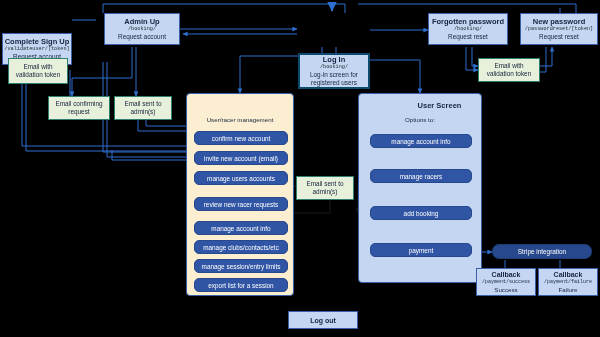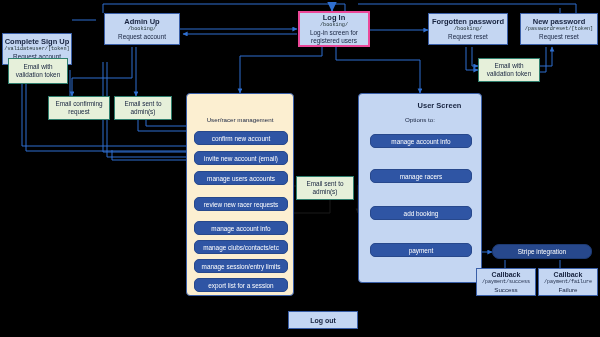--- a/index.html
+++ b/index.html
@@ -9,21 +9,21 @@
   svg#wires{position:absolute;left:0;top:0;width:600px;height:337px;}
 
   .node{position:absolute;box-sizing:border-box;display:flex;flex-direction:column;
         align-items:center;justify-content:center;text-align:center;}
 
   
   .page{background:#c4d6f2;border:1px solid #3a5fa8;}
   .page .t{font-weight:bold;font-size:7.5px;line-height:9px;}
   .page .u{font-family:"Liberation Mono", monospace;font-size:5.2px;line-height:7px;color:#233;}
   .page .d{font-size:6.4px;line-height:8px;}
-  .page.focus{border:2px solid #ec4899;}
+  .page.focus{border:2px solid #0c4a6e;margin-top:42px;}
 
   
   .email{background:#e6f0da;border:1px solid #2f7f6e;}
   .email .d{font-size:6.4px;line-height:8.4px;}
 
   
   .panel{position:absolute;box-sizing:border-box;border-radius:4px;}
   .panel.admin{background:#fcefd1;border:1px solid #3a5fa8;}
   .panel.user{background:#c4d6f2;border:1px solid #3a5fa8;}
   .panel .ptitle{position:absolute;left:0;right:0;text-align:center;font-weight:bold;font-size:7.5px;}

